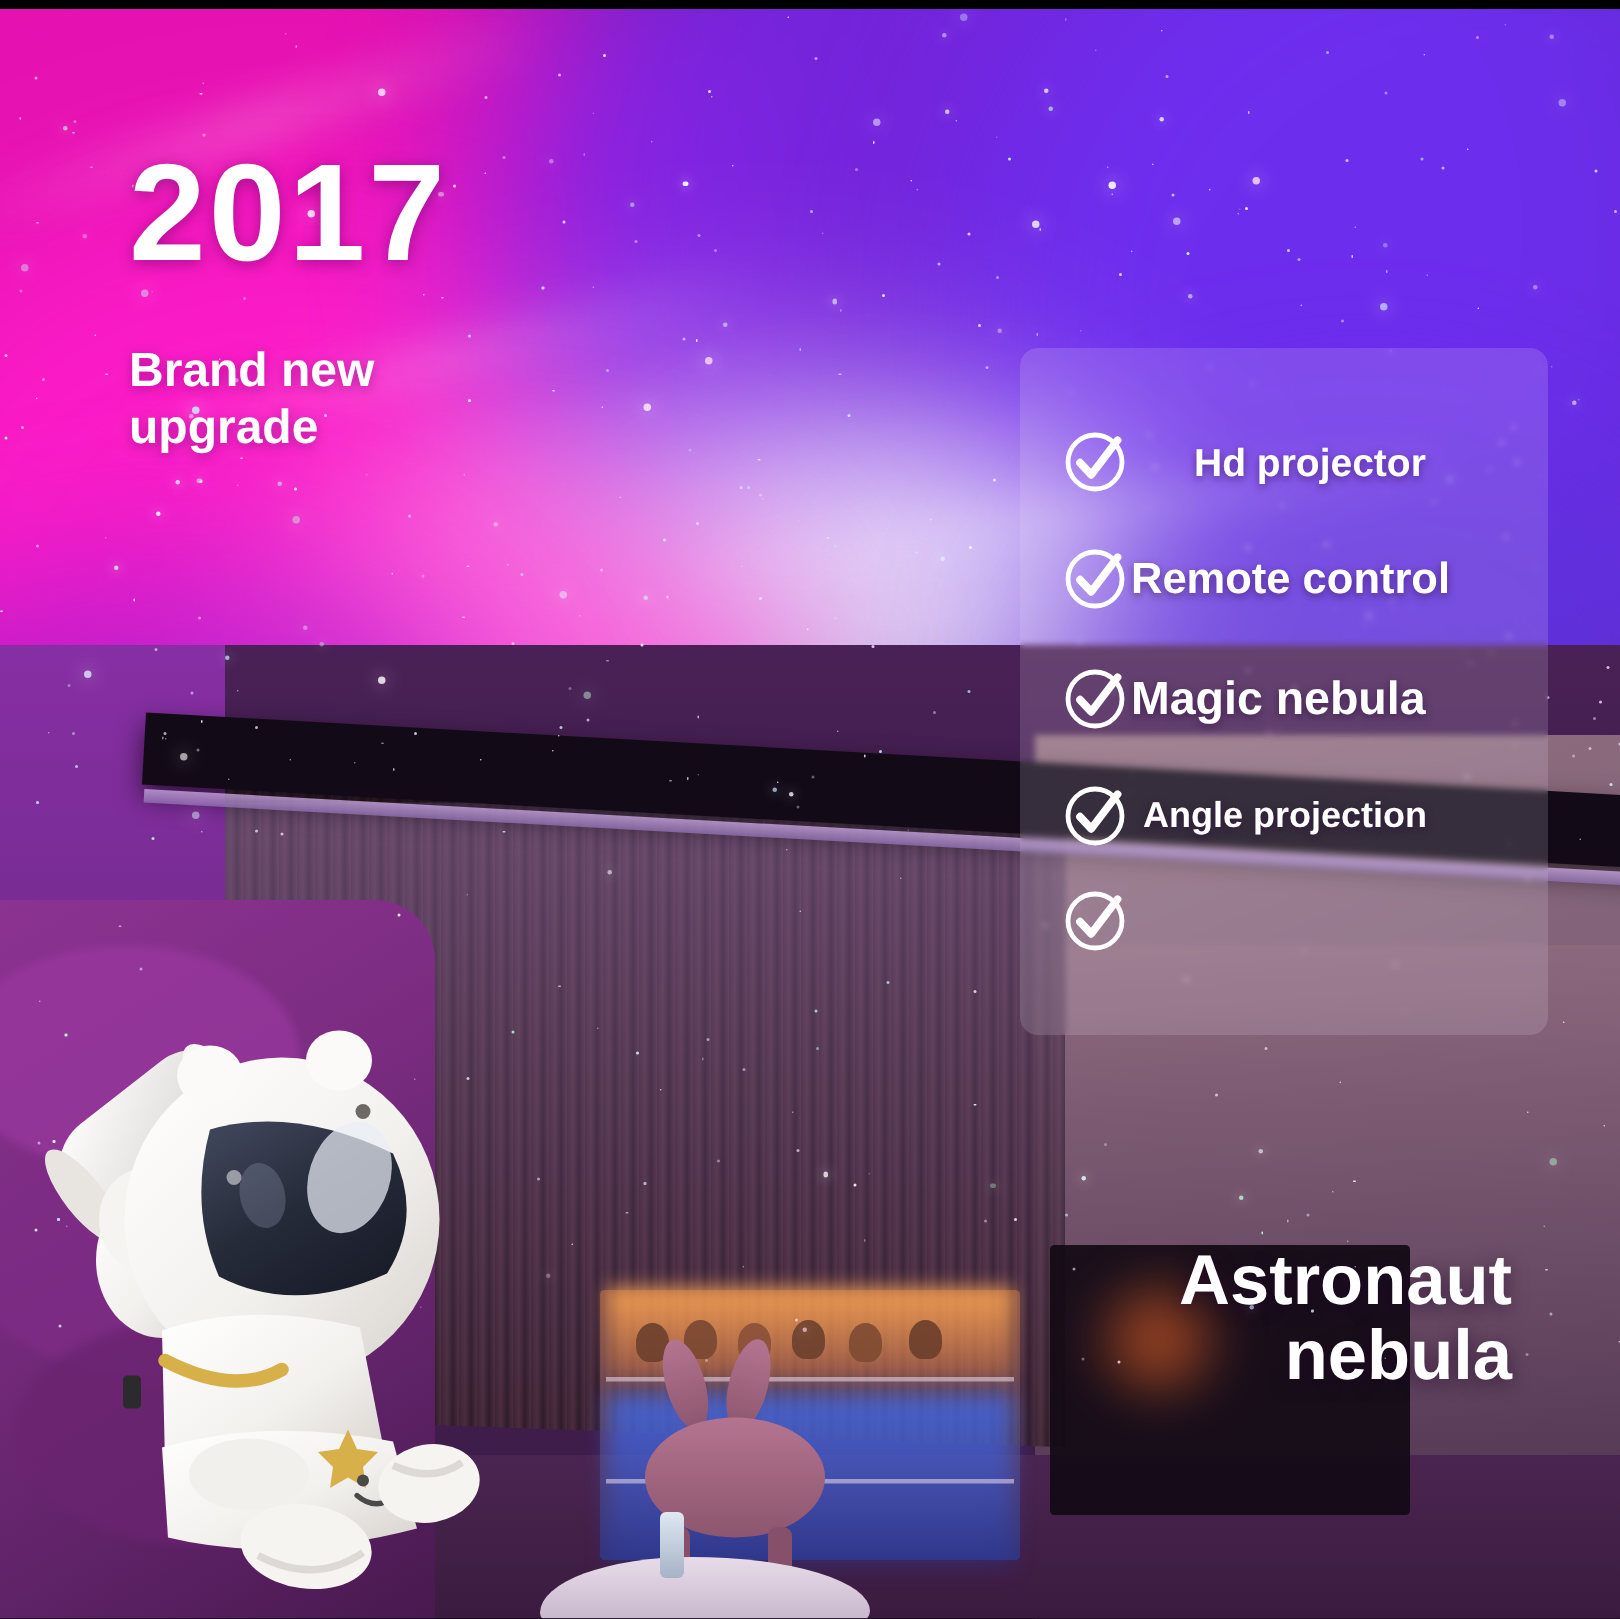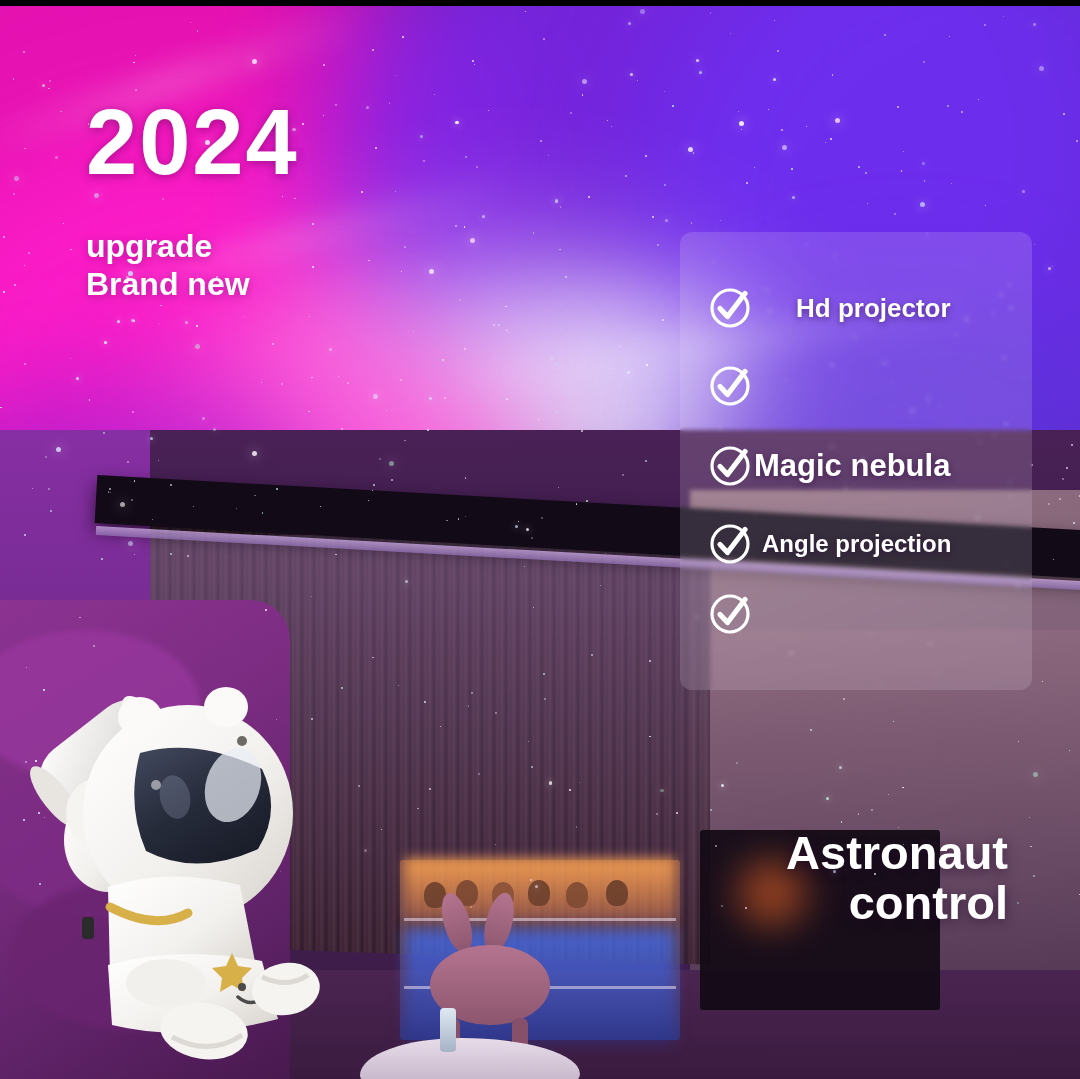--- a/index.html
+++ b/index.html
@@ -590,24 +590,24 @@
       <div class="star" style="left: 569px; top: 788.7px; width: 2px; height: 2px; background: rgb(255, 255, 255); opacity: 0.89;"></div>
       <div class="star" style="left: 890.6px; top: 381.2px; width: 1.3px; height: 1.3px; background: rgb(223, 242, 255); opacity: 0.76;"></div>
       <div class="star" style="left: 1048px; top: 266.7px; width: 3.2px; height: 3.2px; background: rgb(255, 217, 244); opacity: 0.68; box-shadow: rgba(255, 255, 255, 0.85) 0px 0px 7.7px;"></div>
       <div class="star" style="left: 215.8px; top: 275.9px; width: 2px; height: 2px; background: rgb(223, 242, 255); opacity: 0.79;"></div>
       <div class="star" style="left: 79.3px; top: 617px; width: 1.3px; height: 1.3px; background: rgb(255, 255, 255); opacity: 0.56;"></div>
       <div class="star" style="left: 458.8px; top: 299.3px; width: 2px; height: 2px; background: rgb(207, 230, 255); opacity: 0.38;"></div>
     </div>
 
   <div class="topbar"></div>
 
-  <div class="year">2024</div>
+  <div class="year">2017</div>
   <div class="brand">
+    <div>Brand new</div>
     <div>upgrade</div>
-    <div>Brand new</div>
   </div>
 
   <div class="panel">
 
     <div class="feat" style="top:54px;">
       <span class="check">
         <svg width="44" height="44" viewBox="0 0 44 44">
           <circle cx="22" cy="22" r="18" fill="none" stroke="#ffffff" stroke-width="3.2"></circle>
           <path d="M12 22.5 L19.5 30.5 L37 7.5" fill="none" stroke="#ffffff" stroke-width="5.2" stroke-linecap="round" stroke-linejoin="round"></path>
         </svg>
@@ -615,20 +615,21 @@
       <span class="flabel" style="font-size:26px;margin-left:44px;">Hd projector</span>
     </div>
 
     <div class="feat" style="top:132px;">
       <span class="check">
         <svg width="44" height="44" viewBox="0 0 44 44">
           <circle cx="22" cy="22" r="18" fill="none" stroke="#ffffff" stroke-width="3.2"></circle>
           <path d="M12 22.5 L19.5 30.5 L37 7.5" fill="none" stroke="#ffffff" stroke-width="5.2" stroke-linecap="round" stroke-linejoin="round"></path>
         </svg>
       </span>
+      <span class="flabel" style="font-size:29px;margin-left:2px;">Remote control</span>
     </div>
 
     <div class="feat" style="top:212px;text-align:center;">
       <span class="check">
         <svg width="44" height="44" viewBox="0 0 44 44">
           <circle cx="22" cy="22" r="18" fill="none" stroke="#ffffff" stroke-width="3.2"></circle>
           <path d="M12 22.5 L19.5 30.5 L37 7.5" fill="none" stroke="#ffffff" stroke-width="5.2" stroke-linecap="round" stroke-linejoin="round"></path>
         </svg>
       </span>
       <span class="flabel" style="font-size:31px;margin-left:2px;">Magic nebula</span>
@@ -649,21 +650,21 @@
         <svg width="44" height="44" viewBox="0 0 44 44">
           <circle cx="22" cy="22" r="18" fill="none" stroke="#ffffff" stroke-width="3.2"></circle>
           <path d="M12 22.5 L19.5 30.5 L37 7.5" fill="none" stroke="#ffffff" stroke-width="5.2" stroke-linecap="round" stroke-linejoin="round"></path>
         </svg>
       </span>
     </div>
   </div>
 
   <div class="ptitle">
     <div>Astronaut</div>
-    <div>control</div>
+    <div>nebula</div>
   </div>
 
   <div class="astro">
     <svg width="340" height="420" viewBox="0 0 340 420">
       <defs>
         <linearGradient id="bodyG" x1="0" y1="0" x2="1" y2="1">
           <stop offset="0%" stop-color="#ffffff"></stop>
             <stop offset="55%" stop-color="#f3f1ee"></stop>
           <stop offset="100%" stop-color="#d6d2cd"></stop>
         </linearGradient>

